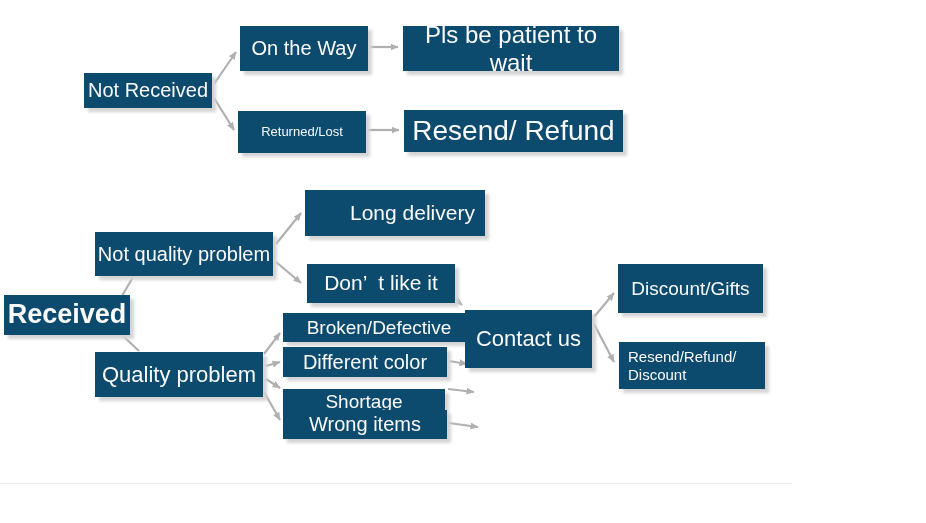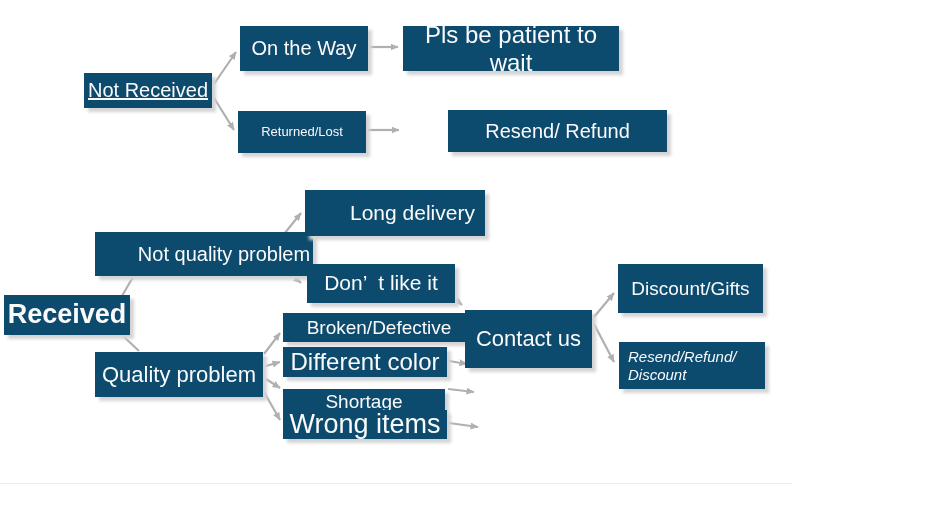--- a/index.html
+++ b/index.html
@@ -51,49 +51,49 @@
     <line x1="264" y1="392" x2="280" y2="420" marker-end="url(#ah)"></line>
 
     <line x1="449" y1="327" x2="462" y2="327" marker-end="url(#ah)"></line>
     <line x1="449" y1="361" x2="467" y2="364" marker-end="url(#ah)"></line>
     <line x1="448" y1="389" x2="474" y2="392" marker-end="url(#ah)"></line>
     <line x1="449" y1="423" x2="478" y2="427" marker-end="url(#ah)"></line>
     <line x1="594" y1="317" x2="614" y2="293" marker-end="url(#ah)"></line>
     <line x1="594" y1="324" x2="614" y2="362" marker-end="url(#ah)"></line>
   </svg>
 
-  <div class="node" style="left:84px;top:73px;width:128px;height:35px;font-size:20px;text-decoration:underline;">Not Received</div>
+  <div class="node" style="left:84px;top:73px;width:128px;height:35px;font-size:20px;">Not Received</div>
 
   <div class="node" style="left:240px;top:26px;width:128px;height:45px;font-size:20px;">On the Way</div>
 
   <div class="node" style="left:403px;top:26px;width:216px;height:45px;font-size:24px;">Pls be patient to wait</div>
 
   <div class="node" style="left:238px;top:111px;width:128px;height:42px;font-size:13px;">Returned/Lost</div>
 
-  <div class="node" style="left:404px;top:110px;width:219px;height:42px;font-size:20px;margin-left:44px;">Resend/ Refund</div>
+  <div class="node" style="left:404px;top:110px;width:219px;height:42px;font-size:28px;">Resend/ Refund</div>
 
   <div class="node bold" style="left:4px;top:295px;width:126px;height:40px;font-size:27px;">Received</div>
 
-  <div class="node" style="left:95px;top:232px;width:178px;height:44px;font-size:20px;padding-left:40px;">Not quality problem</div>
+  <div class="node" style="left:95px;top:232px;width:178px;height:44px;font-size:20px;">Not quality problem</div>
 
   <div class="node" style="left:95px;top:352px;width:168px;height:45px;font-size:22px;">Quality problem</div>
 
   <div class="node align-left" style="left:305px;top:190px;width:132px;height:46px;font-size:21px;text-indent:-3px;">Long delivery</div>
 
   <div class="node" style="left:307px;top:264px;width:148px;height:39px;font-size:21px;">Don’  t like it</div>
 
   <div class="node" style="left:283px;top:313px;width:192px;height:29px;font-size:19px;">Broken/Defective</div>
 
-  <div class="node" style="left:283px;top:347px;width:164px;height:30px;font-size:24px;">Different color</div>
+  <div class="node" style="left:283px;top:347px;width:164px;height:30px;font-size:20px;">Different color</div>
 
   <div class="node" style="left:283px;top:381px;width:162px;height:25px;font-size:19px;margin-top:8px;">Shortage</div>
 
-  <div class="node" style="left:283px;top:410px;width:164px;height:29px;font-size:27px;">Wrong items</div>
+  <div class="node" style="left:283px;top:410px;width:164px;height:29px;font-size:20px;">Wrong items</div>
 
   <div class="node" style="left:465px;top:310px;width:127px;height:58px;font-size:22px;">Contact us</div>
 
   <div class="node" style="left:618px;top:264px;width:145px;height:49px;font-size:19px;">Discount/Gifts</div>
 
-  <div class="node align-left" style="left:619px;top:342px;width:146px;height:47px;font-size:15px;padding-left:9px;box-sizing:border-box;font-style:italic;">Resend/Refund/
+  <div class="node align-left" style="left:619px;top:342px;width:146px;height:47px;font-size:15px;padding-left:9px;box-sizing:border-box;">Resend/Refund/
 Discount</div>
 
   <div id="divider-line"></div>
 </div>
 
 </body></html>

